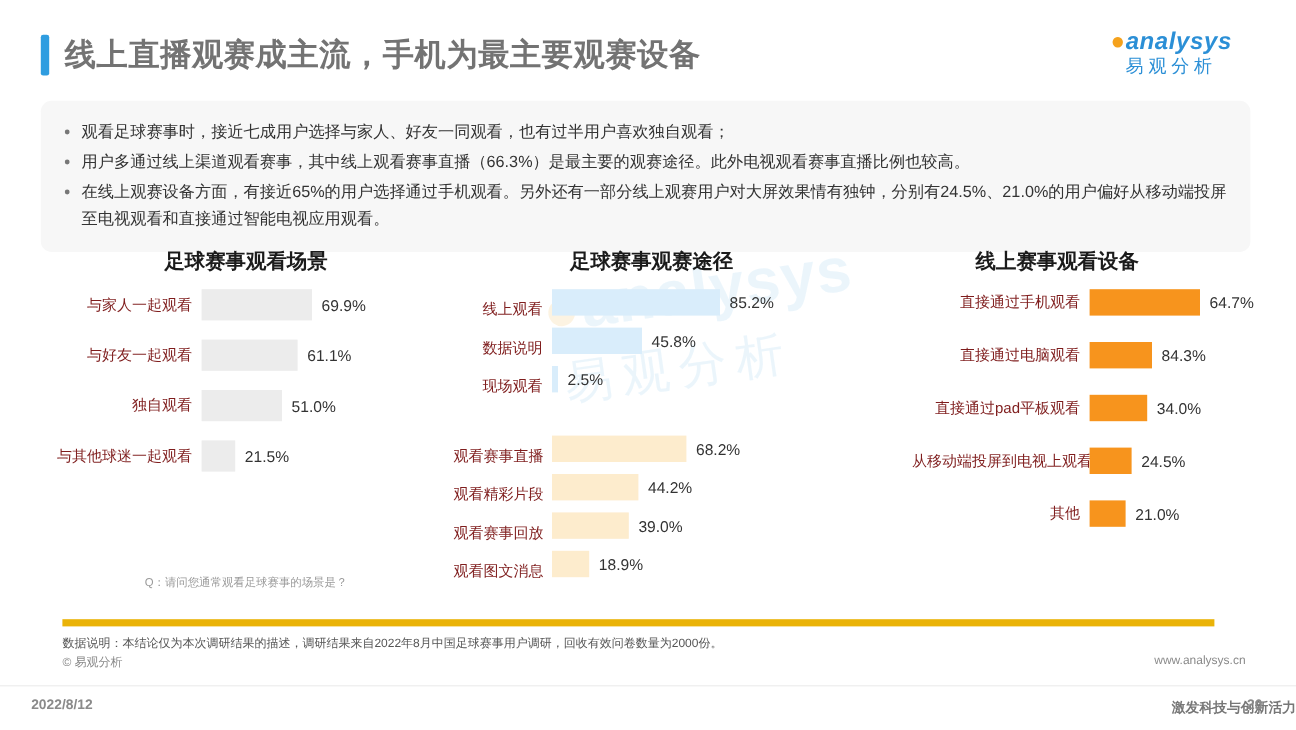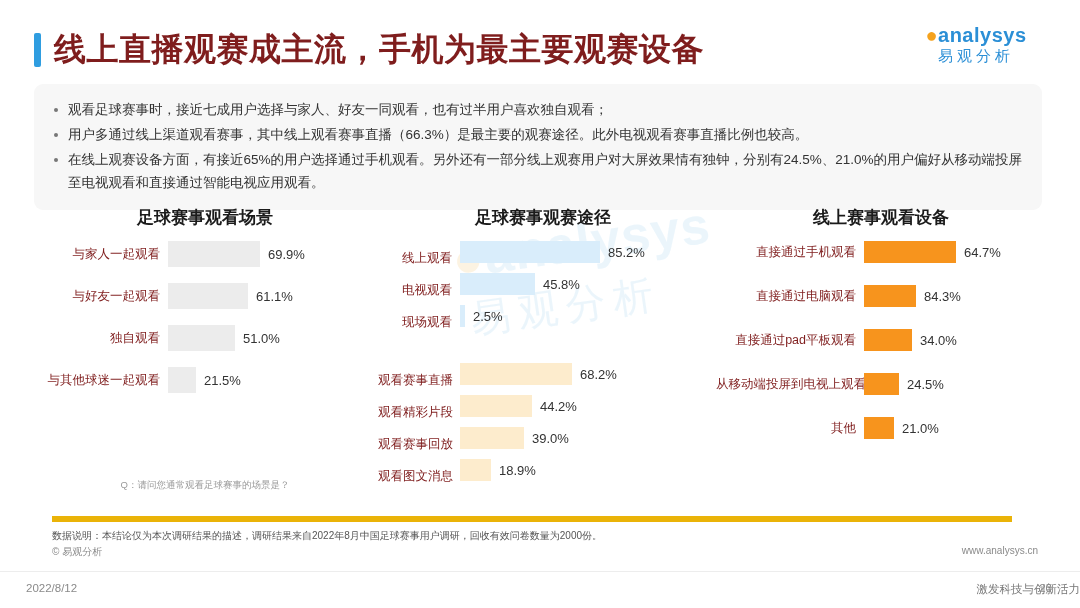--- a/index.html
+++ b/index.html
@@ -14,28 +14,28 @@
   .slide{position:relative;width:1080px;height:608px;}
 
   
   .title-row{
     position:absolute;left:34px;top:28px;display:flex;align-items:center;
   }
   .title-bar{
     width:7px;height:34px;background:#2f9de0;border-radius:2px;margin-right:13px;
   }
   .title-text{
-    font-size:32px;font-weight:bold;color:#7f1d1d;letter-spacing:.5px;
+    font-size:26px;font-weight:bold;color:#737373;letter-spacing:.5px;
     white-space:nowrap;
   }
   .logo{
     position:absolute;right:34px;top:24px;text-align:center;width:140px;
   }
   .logo-main{
-    font-size:20px;color:#2b8fd6;letter-spacing:.5px;line-height:22px;font-weight:600;
+    font-size:20px;color:#2b8fd6;letter-spacing:.5px;line-height:22px;font-weight:600;font-style:italic;
   }
   .logo-main .dot{color:#f5a21d;}
   .logo-sub{
     font-size:15px;color:#2b8fd6;letter-spacing:4px;line-height:18px;margin-top:1px;
   }
 
   
   .summary{
     position:absolute;left:34px;top:84px;width:1008px;
     background:#f7f7f7;border-radius:9px;padding:12px 18px 14px 18px;
@@ -82,21 +82,21 @@
   #panel-2 .grp-a .bar{background:#d9edfb;}
   #panel-2 .grp-b .bar{background:#fdeccd;}
   #panel-2 .row{height:22px;margin-bottom:10px;}
   #panel-2 .bar{height:22px;}
   #panel-2 .track{height:22px;}
   .grp-gap{height:26px;}
 
   
   #panel-3 .lbl{width:140px;margin-right:8px;}
   #panel-3 .bar{background:#f7941d;}
-  #panel-3 .row{height:22px;margin-bottom:22px;}
+  #panel-3 .row{height:22px;margin-bottom:22px;margin-left:44px;}
   #panel-3 .bar{height:22px;}
   #panel-3 .track{height:22px;}
 
   
   .watermark{
     position:absolute;left:455px;top:212px;pointer-events:none;opacity:.30;
     transform:rotate(-8deg);
   }
   .wm-main{font-size:52px;color:#bfe0f4;letter-spacing:1px;font-weight:600;}
   .wm-main .dot{color:#f7d9a0;}
@@ -110,20 +110,21 @@
   }
   .copyright{
     position:absolute;left:52px;top:545px;font-size:10px;color:#8a8a8a;
   }
   .site{
     position:absolute;right:42px;top:545px;font-size:10px;color:#8a8a8a;
   }
   .footbar{
     position:absolute;left:0;bottom:0;width:1080px;height:36px;
     border-top:1px solid #ededed;
+    font-weight:bold;
   }
   .foot-date{position:absolute;left:26px;top:10px;font-size:11.5px;color:#8a8a8a;}
   .foot-center{position:absolute;left:0;top:10px;width:1080px;text-align:right;font-size:11.5px;color:#777;}
   .foot-page{position:absolute;right:28px;top:10px;font-size:11.5px;color:#8a8a8a;}
 </style>
 </head>
 <body>
 
 <div class="slide">
 
@@ -193,21 +194,21 @@
     <div class="panel-title">足球赛事观赛途径</div>
     <div class="rows">
       <div class="row grp-a">
         <div class="lbl">线上观看</div>
         <div class="track" style="width:140px">
             <div class="bar" style="width:140px"></div>
           </div>
         <div class="val">85.2%</div>
       </div>
       <div class="row grp-a">
-        <div class="lbl">电视观看</div>
+        <div class="lbl">数据说明</div>
         <div class="track" style="width:75px">
             <div class="bar" style="width:75px"></div>
           </div>
         <div class="val">45.8%</div>
       </div>
       <div class="row grp-a">
         <div class="lbl">现场观看</div>
         <div class="track" style="width:5px">
             <div class="bar" style="width:5px"></div>
           </div>

